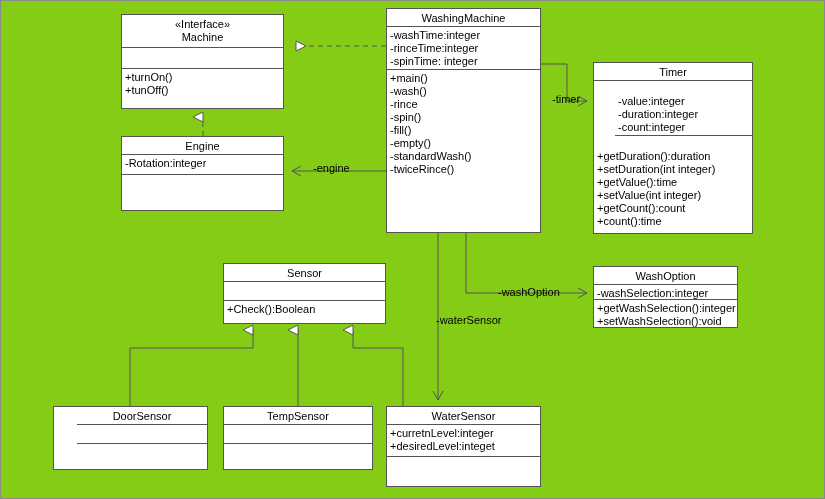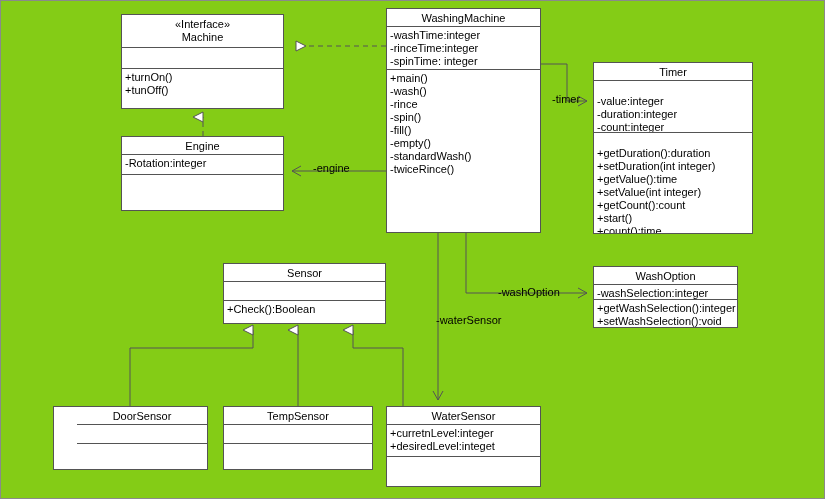--- a/index.html
+++ b/index.html
@@ -144,32 +144,31 @@
       </div>
       <div class="uml-class" style="left: 120px; top: 135px; width: 163px; height: 75px;">
         <div class="uml-header" style="height: 18px;"><span>Engine</span></div>
         <div class="uml-attrs" style="height: 20px;">
           <span class="member">-Rotation:integer</span>
         </div>
         <div class="uml-ops"></div>
       </div>
       <div class="uml-class" style="left: 592px; top: 61px; width: 160px; height: 172px; gap: 12px;">
         <div class="uml-header" style="height: 18px;"><span>Timer</span></div>
-        <div class="uml-attrs" style="height: 43px;">
+        <div class="uml-attrs" style="height: 43px; margin-left: 21px;">
           <span class="member">-value:integer</span>
           <span class="member">-duration:integer</span>
           <span class="member">-count:integer</span>
         </div>
         <div class="uml-ops">
           <span class="member">+getDuration():duration</span>
           <span class="member">+setDuration(int integer)</span>
           <span class="member">+getValue():time</span>
           <span class="member">+setValue(int integer)</span>
           <span class="member">+getCount():count</span>
-          <span class="member">+start()</span>
           <span class="member">+count():time</span>
         </div>
       </div>
       <div class="uml-class" style="left: 592px; top: 265px; width: 145px; height: 62px;">
         <div class="uml-header" style="height: 18px;"><span>WashOption</span></div>
         <div class="uml-attrs" style="height: 16px;">
           <span class="member">-washSelection:integer</span>
         </div>
         <div class="uml-ops">
           <span class="member">+getWashSelection():integer</span>

